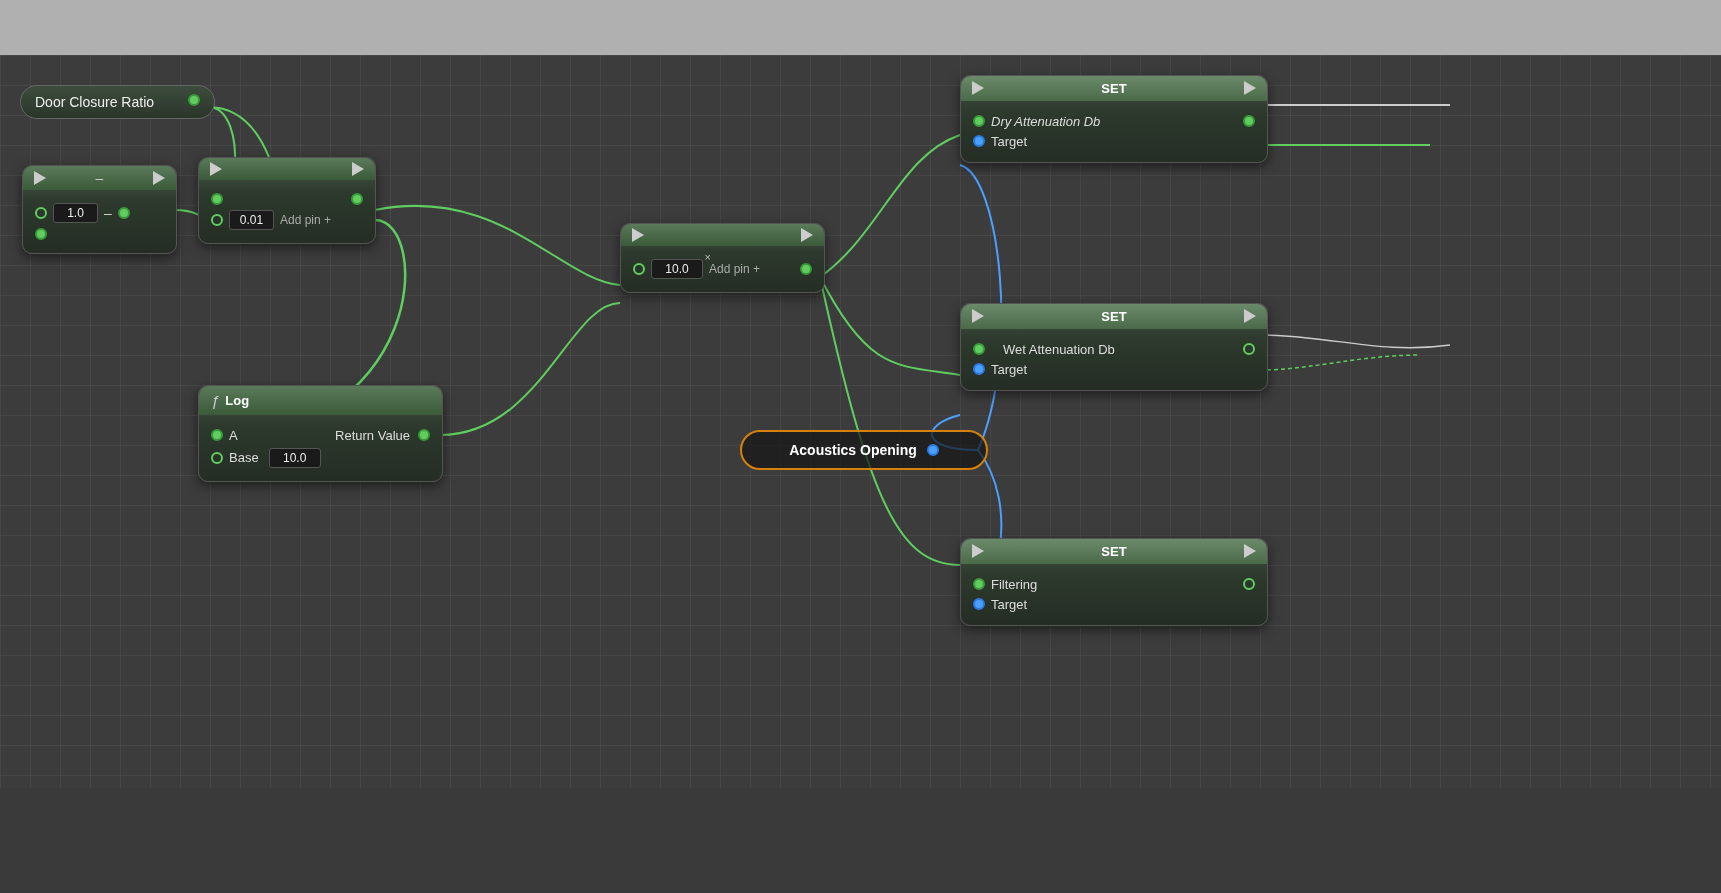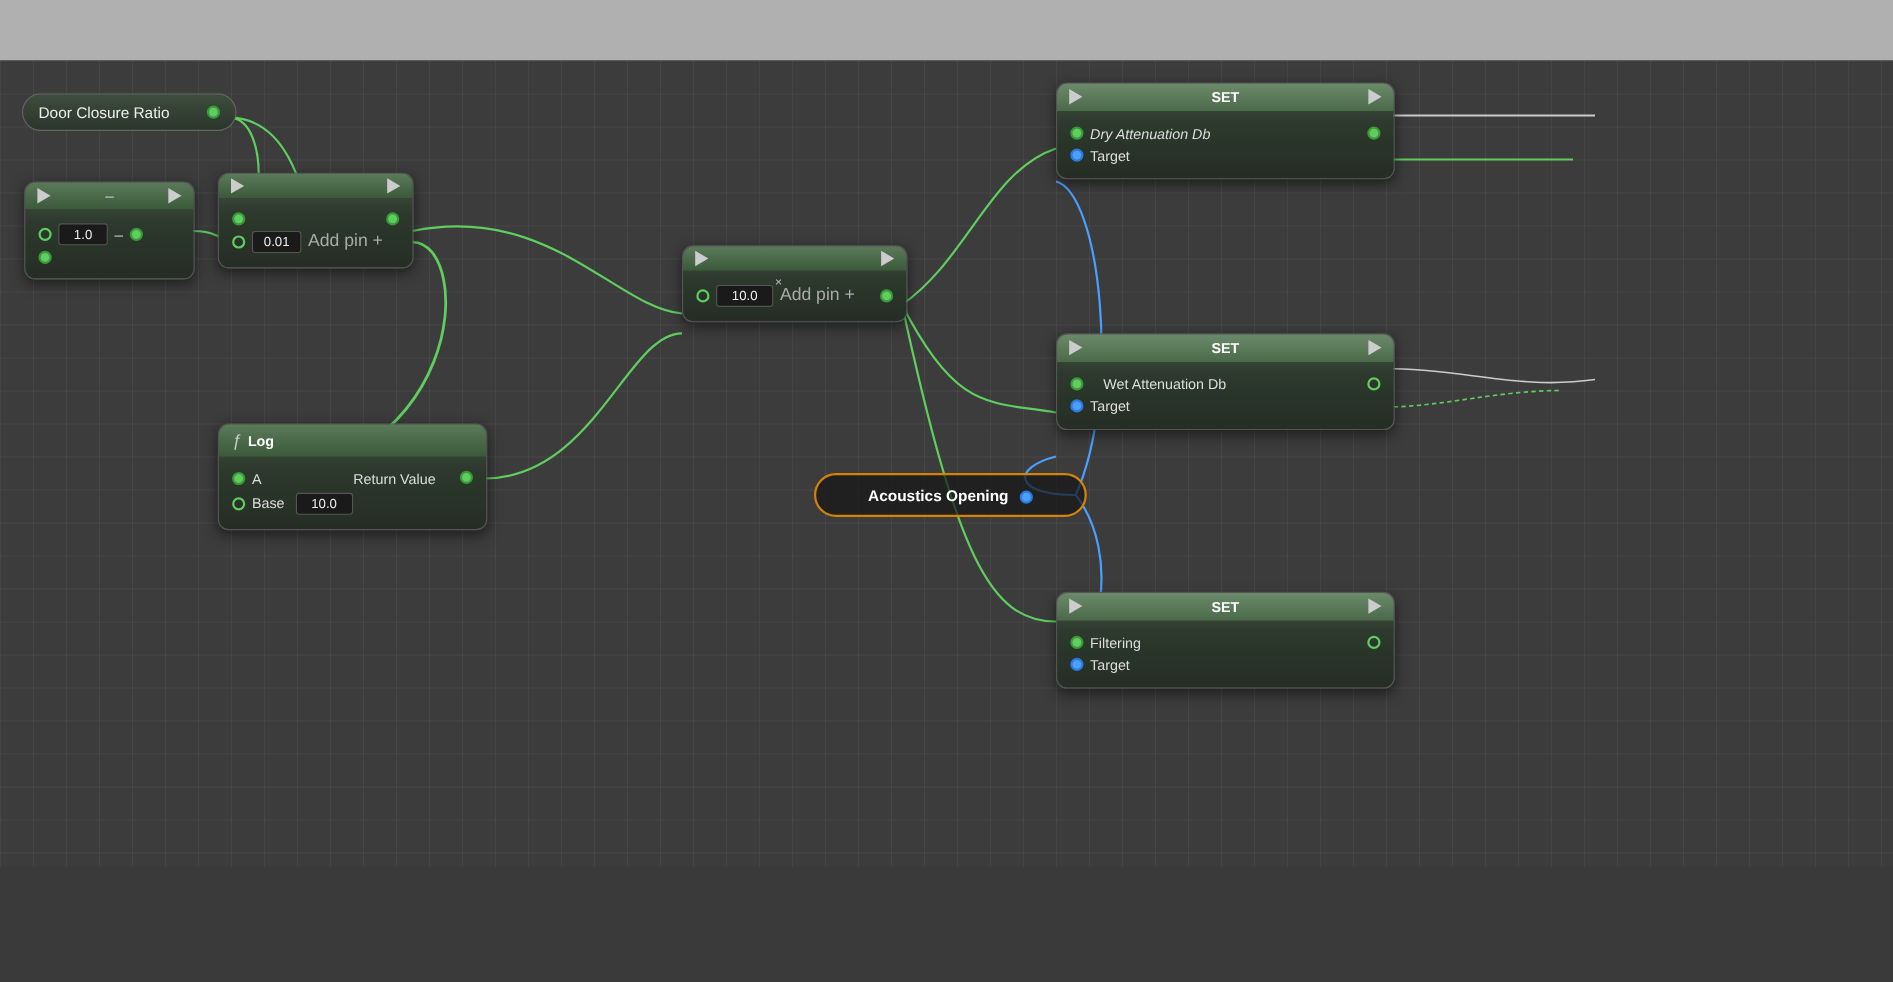--- a/index.html
+++ b/index.html
@@ -136,21 +136,21 @@
       text-align: center;
     }
 
     .label-text {
       color: #ddd;
       font-size: 13px;
     }
 
     .add-pin-text {
       color: #aaa;
-      font-size: 16px;
+      font-size: 12px;
     }
 
     .node-header-with-arrows {
       display: flex;
       align-items: center;
       justify-content: space-between;
       background: linear-gradient(180deg, #6a8a6a 0%, #4a6a4a 100%);
       border-radius: 10px 10px 0 0;
       padding: 5px 10px;
     }
@@ -203,21 +203,21 @@
 
     <path d="M 1260,50 C 1350,50 1400,50 1450,50" stroke="#ccc" stroke-width="2" fill="none"></path>
 
     <path d="M 1260,280 C 1330,280 1380,300 1450,290" stroke="#ccc" stroke-width="1.5" fill="none"></path>
 
     <path d="M 1260,90 C 1310,90 1360,90 1430,90" stroke="#5fce5f" stroke-width="2" fill="none"></path>
 
     <path d="M 1260,315 C 1310,315 1360,300 1420,300" stroke="#5fce5f" stroke-width="1.5" fill="none" stroke-dasharray="4,3"></path>
   </svg>
 
-  <div class="node-door-closure" style="position:absolute; top:30px; left:20px; width:195px; background:linear-gradient(180deg,#3d4d3d,#2a352a); border:1px solid #666; border-radius:22px; padding:8px 14px; display:flex; align-items:center; gap:8px;">
+  <div class="node-door-closure" style="position:absolute; top:30px; left:20px; width:195px; background:linear-gradient(180deg,#3d4d3d,#2a352a); border:1px solid #666; border-radius:22px; padding:8px 14px; display:flex; align-items:flex-start; gap:8px;">
     <span class="label-text" style="font-size:14px; color:#eee;">Door Closure Ratio</span>
     <span class="pin green" style="margin-left:auto;"></span>
   </div>
 
   <div class="bp-node" style="position:absolute; top:110px; left:22px; width:155px;">
     <div style="display:flex; align-items:center; justify-content:space-between; padding:4px 10px; background:linear-gradient(180deg,#5a7a5a,#3a5a3a); border-radius:10px 10px 0 0;">
       <span class="pin white-triangle"></span>
       <span class="minus-button">–</span>
       <span class="pin white-triangle" style="transform:none;"></span>
     </div>
@@ -274,34 +274,34 @@
     <div style="display:flex; align-items:center; padding:6px 12px; background:linear-gradient(180deg,#5a7a5a,#3a5a3a); border-radius:10px 10px 0 0; gap:6px;">
       <span style="font-style:italic; font-size:15px; color:#ccc;">ƒ</span>
       <span style="font-size:13px; font-weight:bold; color:#fff;">Log</span>
     </div>
     <div class="node-body">
       <div class="node-row" style="justify-content:space-between;">
         <div style="display:flex; align-items:center; gap:6px;">
           <span class="pin green"></span>
           <span class="label-text">A</span>
         </div>
-        <div style="display:flex; align-items:flex-start; gap:22px;">
+        <div style="display:flex; align-items:center; gap:8px;">
           <span class="label-text">Return Value</span>
           <span class="pin green"></span>
         </div>
       </div>
       <div class="node-row">
         <span class="pin hollow-green"></span>
         <span class="label-text">Base</span>
         <input class="bp-input" value="10.0" style="width: 52px; margin-left: 4px;">
       </div>
     </div>
   </div>
 
-  <div style="position:absolute; top:375px; left:740px; width:248px; background:rgba(20,20,20,0.7); border:2.5px solid #d4820a; border-radius:28px; padding:10px 18px; display:flex; align-items:flex-end; justify-content:center; gap:10px;">
+  <div style="position:absolute; top:375px; left:740px; width:248px; background:rgba(20,20,20,0.7); border:2.5px solid #d4820a; border-radius:28px; padding:10px 18px; display:flex; align-items:center; justify-content:center; gap:10px;">
     <span style="font-size:14px; font-weight:bold; color:#fff;">Acoustics Opening</span>
     <span class="pin blue"></span>
   </div>
 
   <div class="bp-node" style="position:absolute; top:20px; left:960px; width:308px;">
     <div class="node-header-with-arrows">
       <span class="pin white-triangle"></span>
       <span style="font-size:13px; font-weight:bold; color:#fff;">SET</span>
       <span class="pin white-triangle"></span>
     </div>

